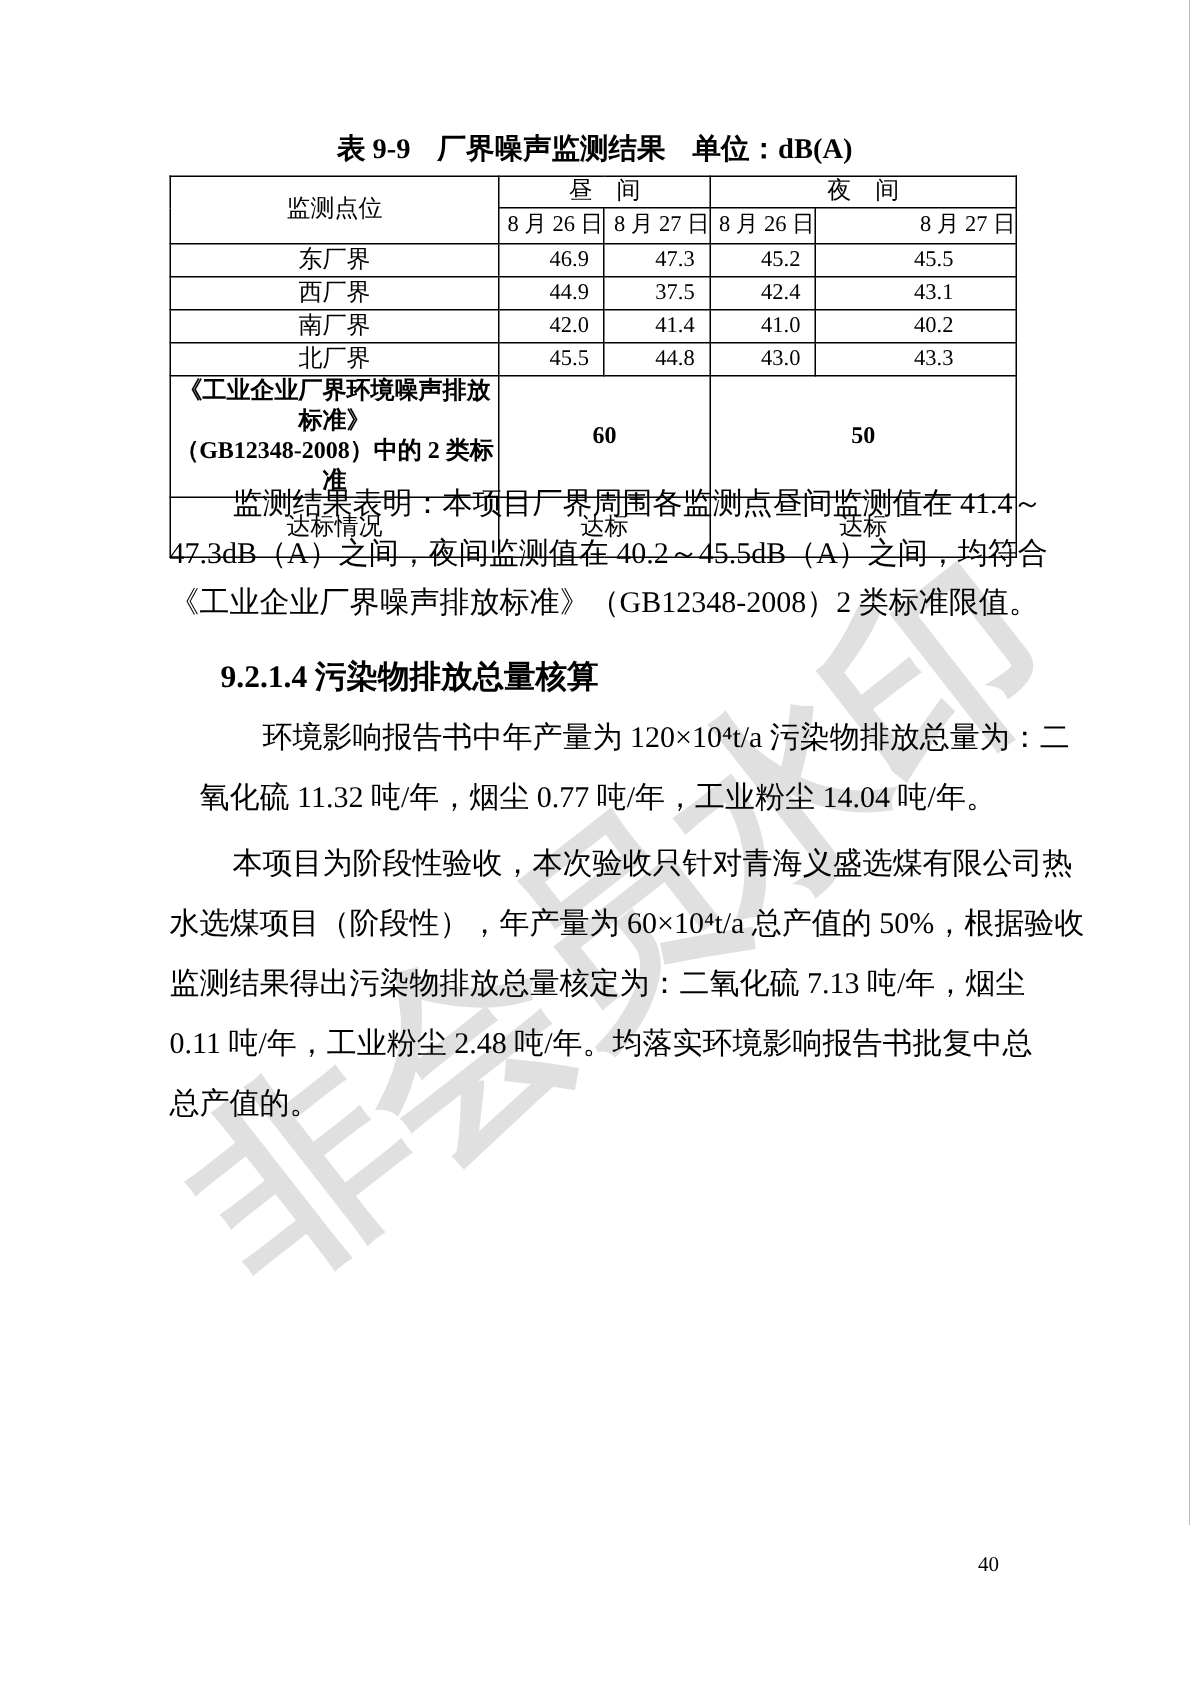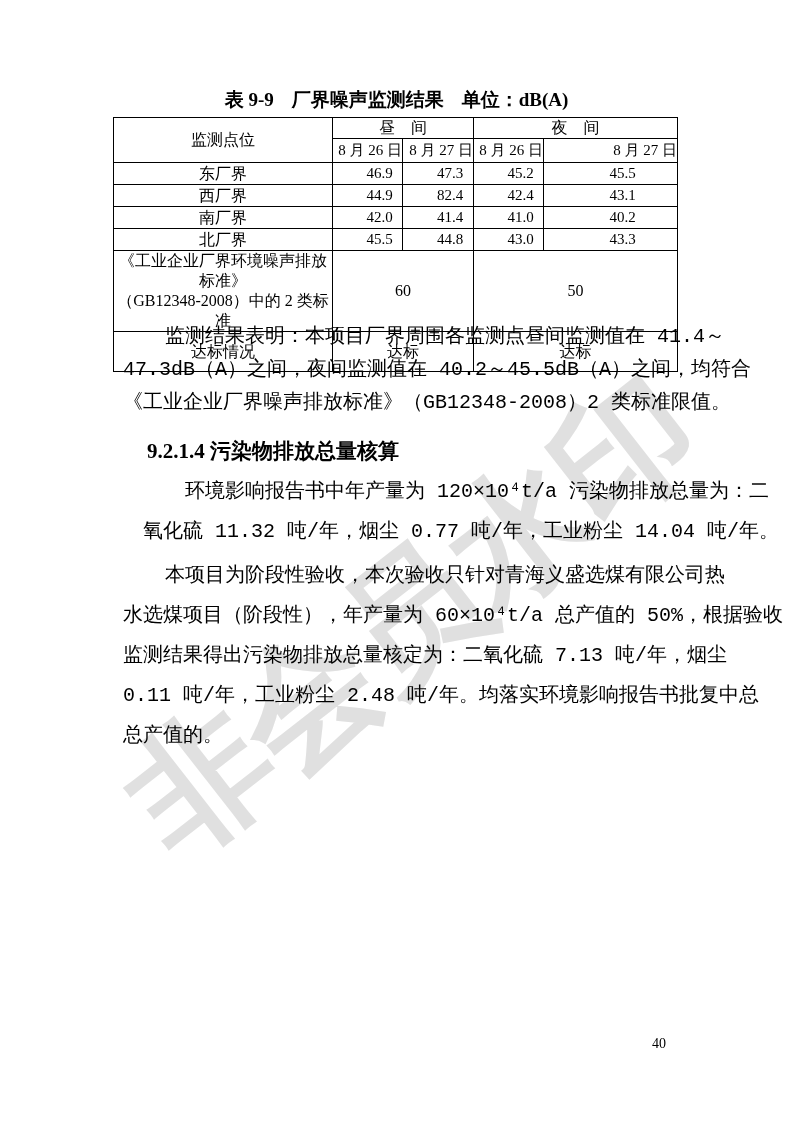--- a/index.html
+++ b/index.html
@@ -42,28 +42,27 @@
   table.noise td{
     border:1px solid #000000;
     text-align:center;vertical-align:middle;
     padding:0;font-size:16px;line-height:1.25;
     overflow:hidden;
   }
   tr.r-group{height:17px;} tr.r-group td{font-size:16px;}
   tr.r-date{height:24px;}  tr.r-date td{font-size:15px;text-align:right;}
   tr.r-data{height:22px;}
   tr.r-data td.num{font-size:15px;padding-left:24px;}
-  tr.r-std{height:39px;}
+  tr.r-std{height:39px;font-weight:bold;}
   tr.r-comp{height:40px;}
   td.std-label{font-size:14px;line-height:1.35;}
   
   .p{
-    position:absolute;left:123px;width:564px;z-index:1;
+    position:absolute;left:113px;width:564px;z-index:1;
     font-size:20px;
-    font-family:Liberation Mono, monospace;
   }
   .p .ln{
     white-space:nowrap;
     text-align:justify;
     text-align-last:justify;
     overflow:visible;
   }
   .p .ln.last{text-align-last:left;}
   .p .ln.first{text-indent:42px;}
   .p1 .ln{line-height:33px;height:33px;}
@@ -117,21 +116,21 @@
       <tr class="r-data">
         <td>东厂界</td>
         <td class="num">46.9</td>
         <td class="num">47.3</td>
         <td class="num">45.2</td>
         <td class="num">45.5</td>
       </tr>
       <tr class="r-data">
         <td>西厂界</td>
         <td class="num">44.9</td>
-        <td class="num">82.4</td>
+        <td class="num">37.5</td>
         <td class="num">42.4</td>
         <td class="num">43.1</td>
       </tr>
       <tr class="r-data">
         <td>南厂界</td>
         <td class="num">42.0</td>
         <td class="num">41.4</td>
         <td class="num">41.0</td>
         <td class="num">40.2</td>
       </tr>

